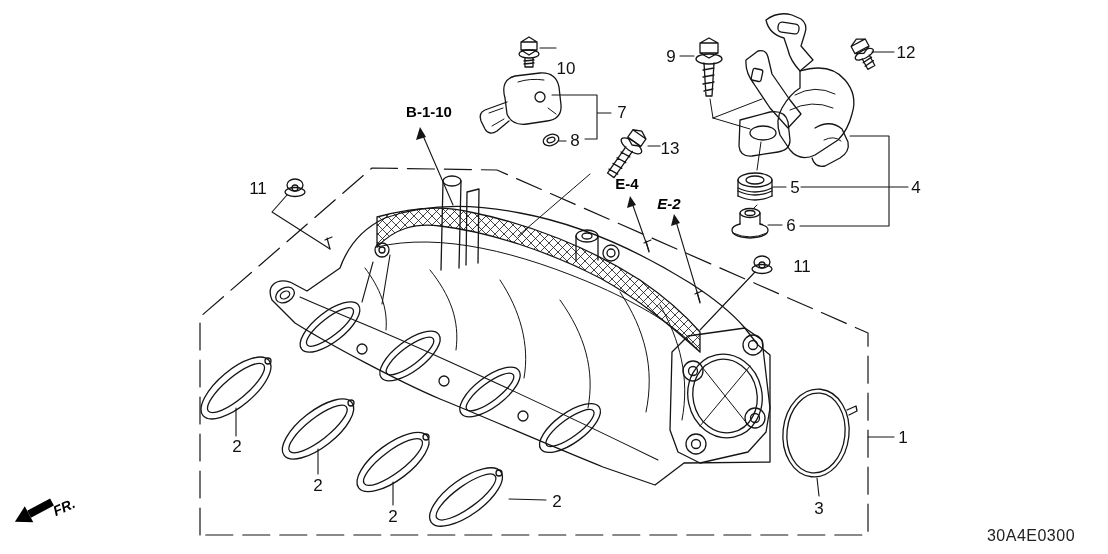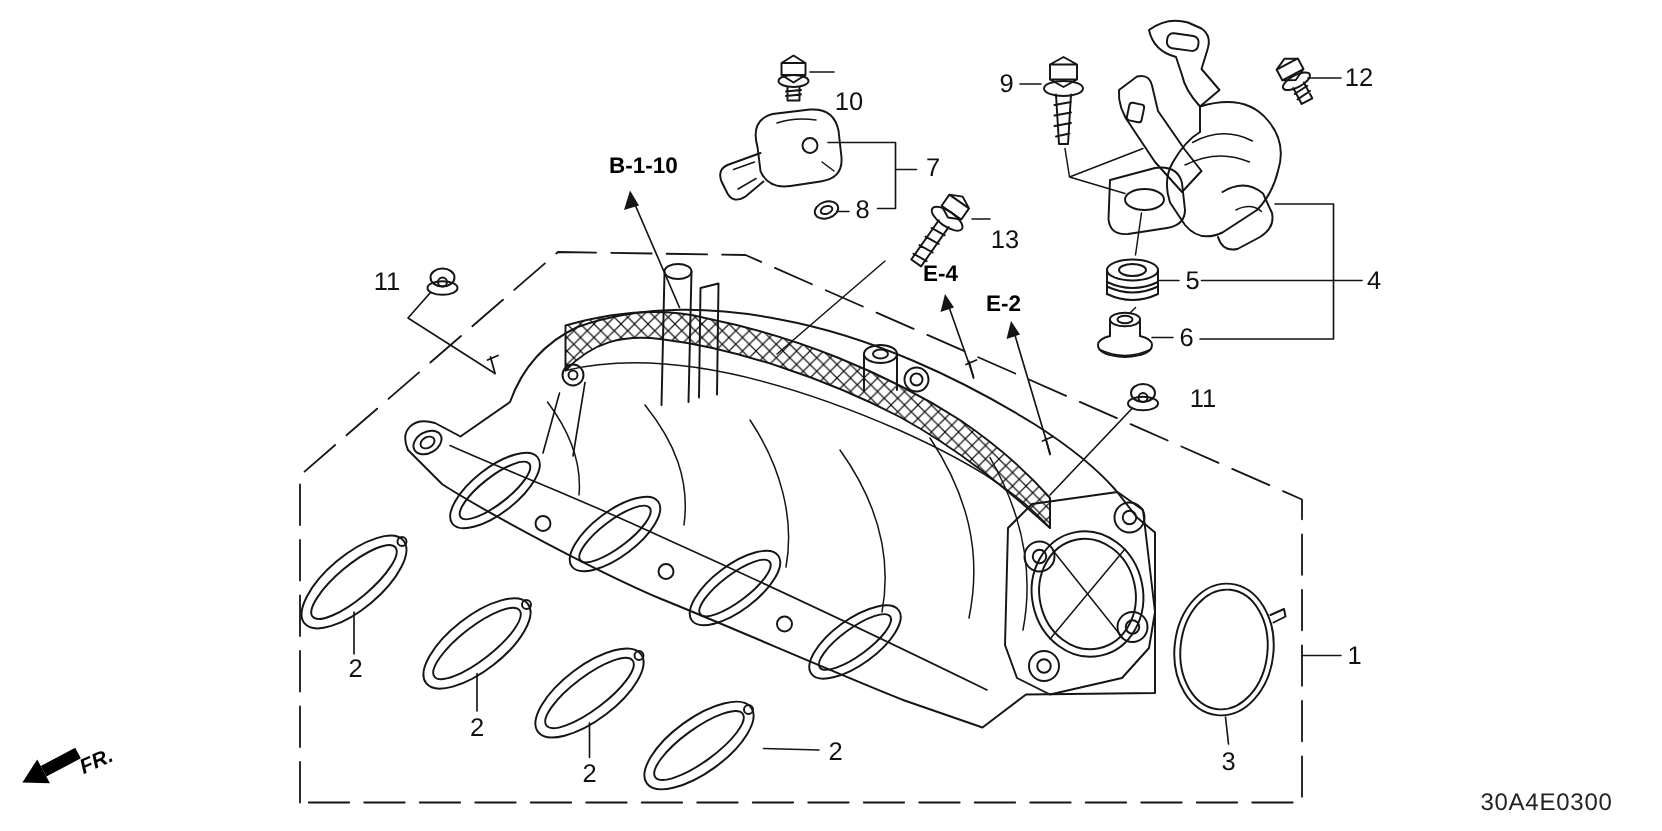--- a/index.html
+++ b/index.html
@@ -233,35 +233,35 @@
   </g>
 
   <g transform="translate(52,502) rotate(152)">
     <rect x="0" y="-4" width="26" height="8" fill="#000" stroke="none"></rect>
     <polygon points="26,-9 42,0 26,9" fill="#000" stroke="none"></polygon>
   </g>
 </svg>
 
   <div class="ref" style="left:416px;top:111px;margin-left:13px;">B-1-10</div>
   <div class="ref" style="left:627px;top:183px;">E-4</div>
-  <div class="ref" style="left:669px;top:203px;">E-2</div>
+  <div class="ref" style="left:669px;top:203px;font-style:italic;">E-2</div>
 
   <div class="lbl" style="left:903px;top:437px;">1</div>
   <div class="lbl" style="left:237px;top:446px;">2</div>
   <div class="lbl" style="left:318px;top:485px;">2</div>
   <div class="lbl" style="left:393px;top:516px;">2</div>
   <div class="lbl" style="left:557px;top:501px;">2</div>
   <div class="lbl" style="left:819px;top:508px;">3</div>
   <div class="lbl" style="left:916px;top:187px;">4</div>
   <div class="lbl" style="left:795px;top:187px;">5</div>
   <div class="lbl" style="left:791px;top:225px;">6</div>
   <div class="lbl" style="left:622px;top:112px;">7</div>
   <div class="lbl" style="left:575px;top:140px;">8</div>
   <div class="lbl" style="left:671px;top:56px;">9</div>
   <div class="lbl" style="left:566px;top:48px;margin-top:20px;">10</div>
   <div class="lbl" style="left:258px;top:188px;">11</div>
   <div class="lbl" style="left:802px;top:266px;">11</div>
   <div class="lbl" style="left:906px;top:52px;">12</div>
-  <div class="lbl" style="left:670px;top:160px;">13</div>
+  <div class="lbl" style="left:670px;top:148px;">13</div>
 
   <div class="fr" style="left:64px;top:507px;">FR.</div>
   <div class="code" style="left:1031px;top:536px;">30A4E0300</div>
 </div>
 
 </body></html>

